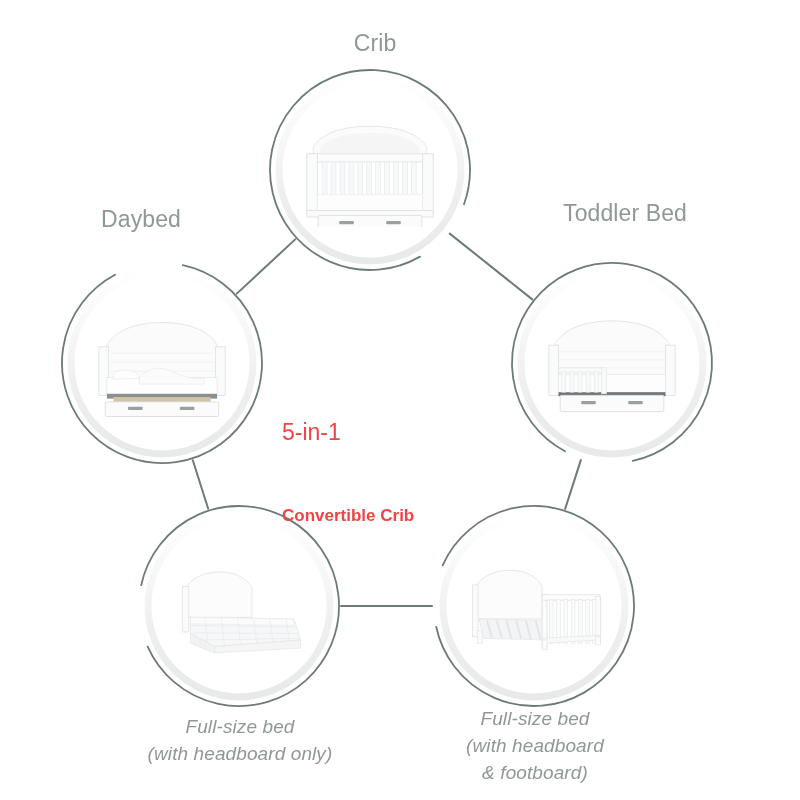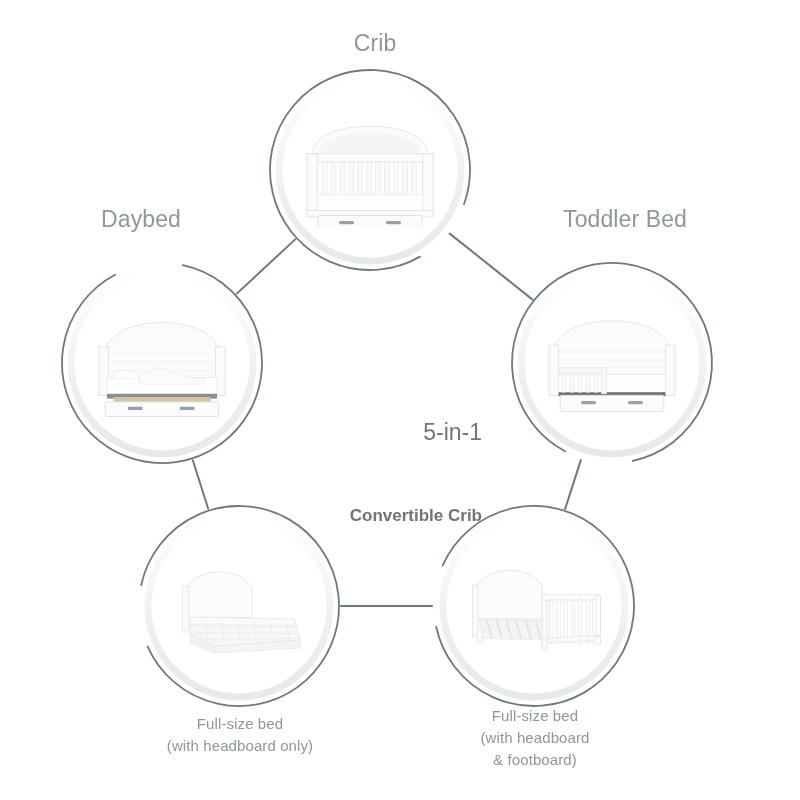--- a/index.html
+++ b/index.html
@@ -10,25 +10,25 @@
 
   .label{
     position:absolute;
     color:#8e9894;
     font-size:23px;
     line-height:26px;
     text-align:center;
     white-space:pre;
     letter-spacing:.1px;
   }
-  .label.small{font-size:15px;line-height:22px;}
+  .label.small{font-size:19px;line-height:27px;font-style:italic;}
   .center-text{
     position:absolute;
-    text-align:right;
-    color:#737373;
+    text-align:left;
+    color:#ef4444;
     line-height:28px;
     white-space:pre;
   }
   .center-text .l1{font-size:23px;font-weight:400;display:block;}
   .center-text .l2{font-size:17px;font-weight:700;display:block;}
 </style>
 </head>
 <body>
 
 <div id="stage">
@@ -236,21 +236,21 @@
         <use href="#sym-daybed" x="81" y="306.3" width="162" height="113.39999999999999"></use>
         <use href="#sym-fullhb" x="158" y="549.3" width="162" height="113.39999999999999"></use>
         <use href="#sym-fullhbfb" x="453" y="549.3" width="162" height="113.39999999999999"></use>
       </g>
   </svg>
 
   <div class="label" style="left:275px;top:30px;width:200px;"><span>Crib</span></div>
 
   <div class="label" style="left:41px;top:206px;width:200px;"><span>Daybed</span></div>
 
-  <div class="label" style="left:525px;top:206px;width:200px;"><span>Toddler Bed</span></div>
+  <div class="label" style="left:525px;top:200px;width:200px;"><span>Toddler Bed</span></div>
 
   <div class="label small" style="left:120px;top:713px;width:240px;"><span>Full-size bed
 (with headboard only)</span></div>
 
   <div class="label small" style="left:415px;top:705px;width:240px;"><span>Full-size bed
 (with headboard
 &amp; footboard)</span></div>
 
   <div class="center-text" style="left:282px;top:362px;width:200px;">
     <span class="l1">5-in-1</span>

